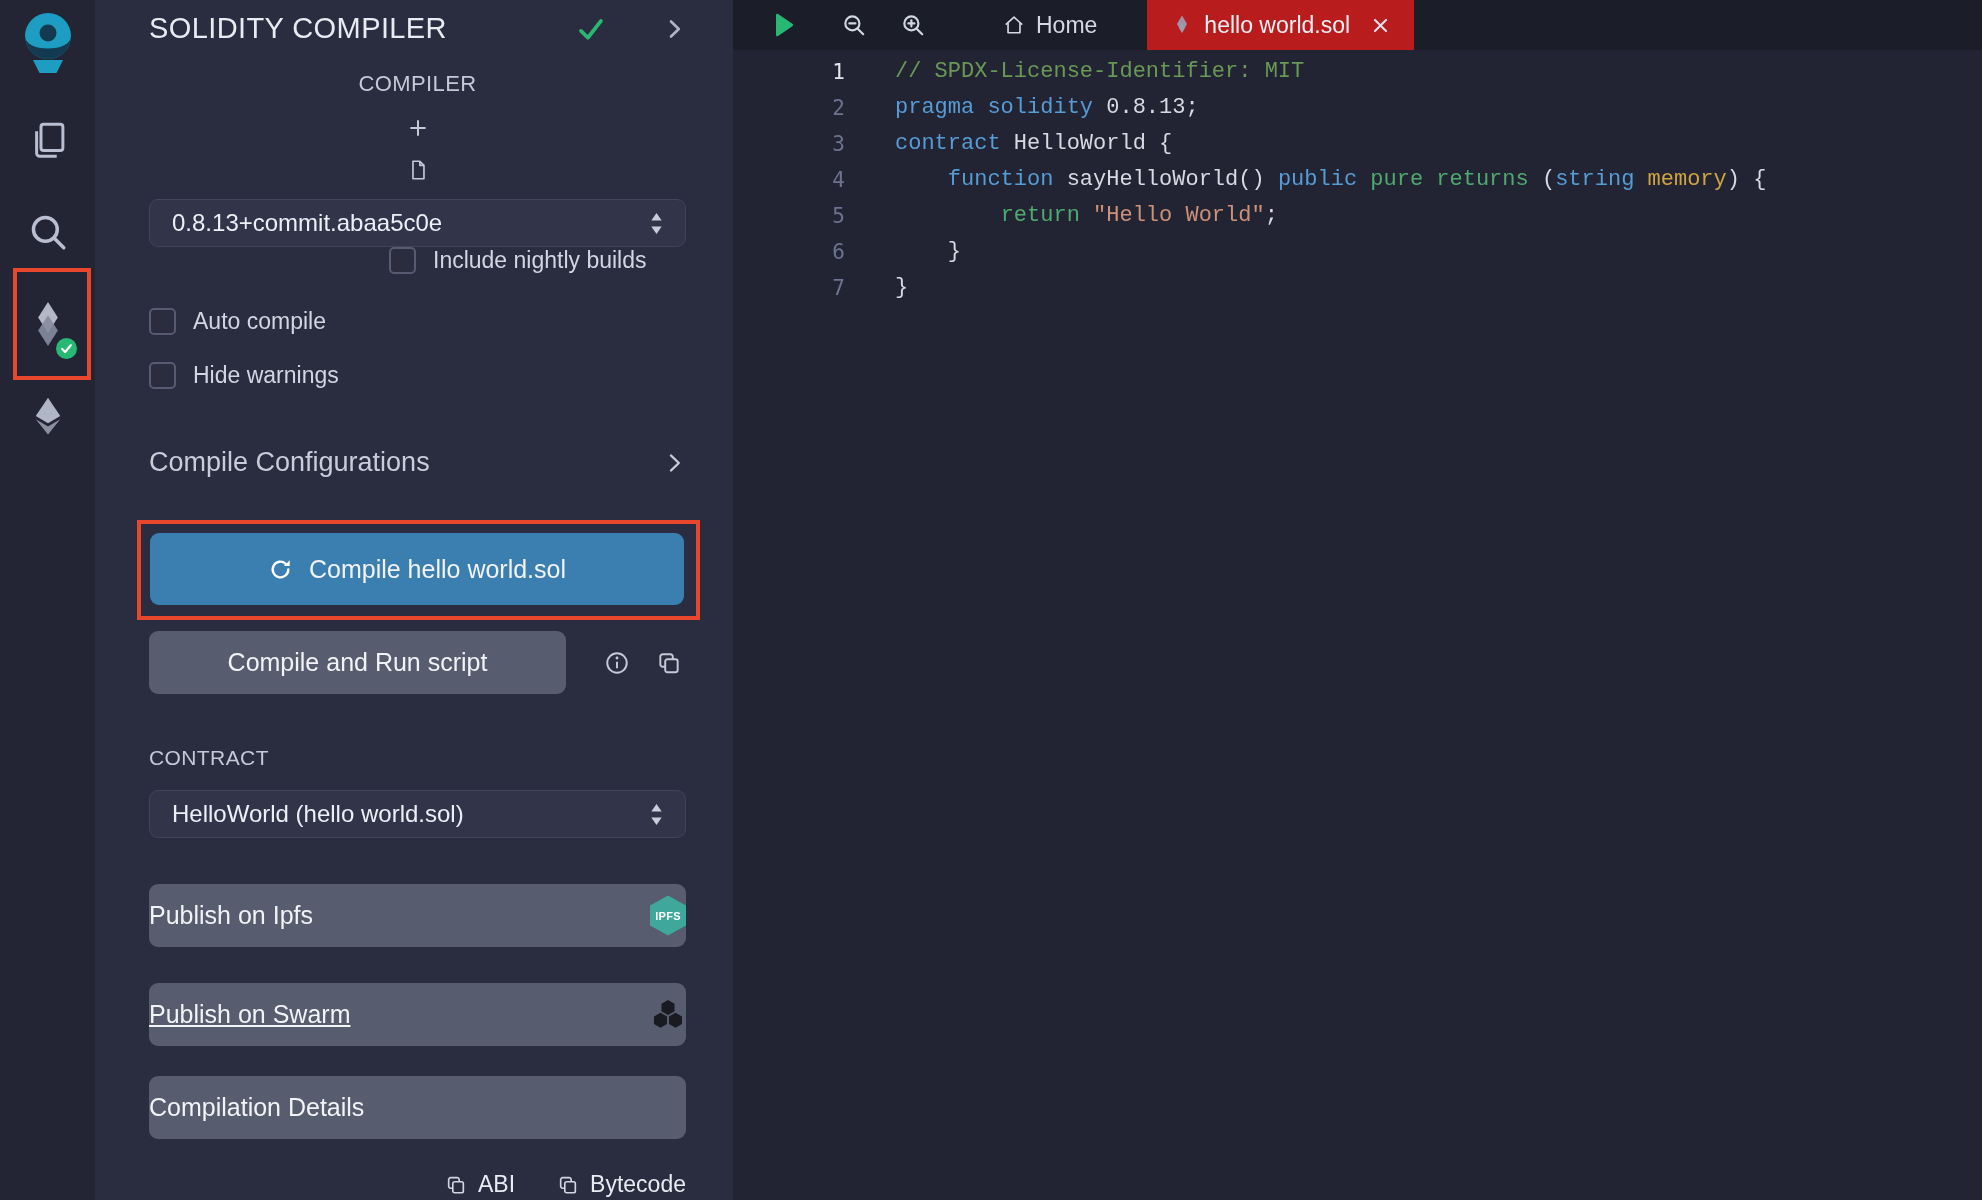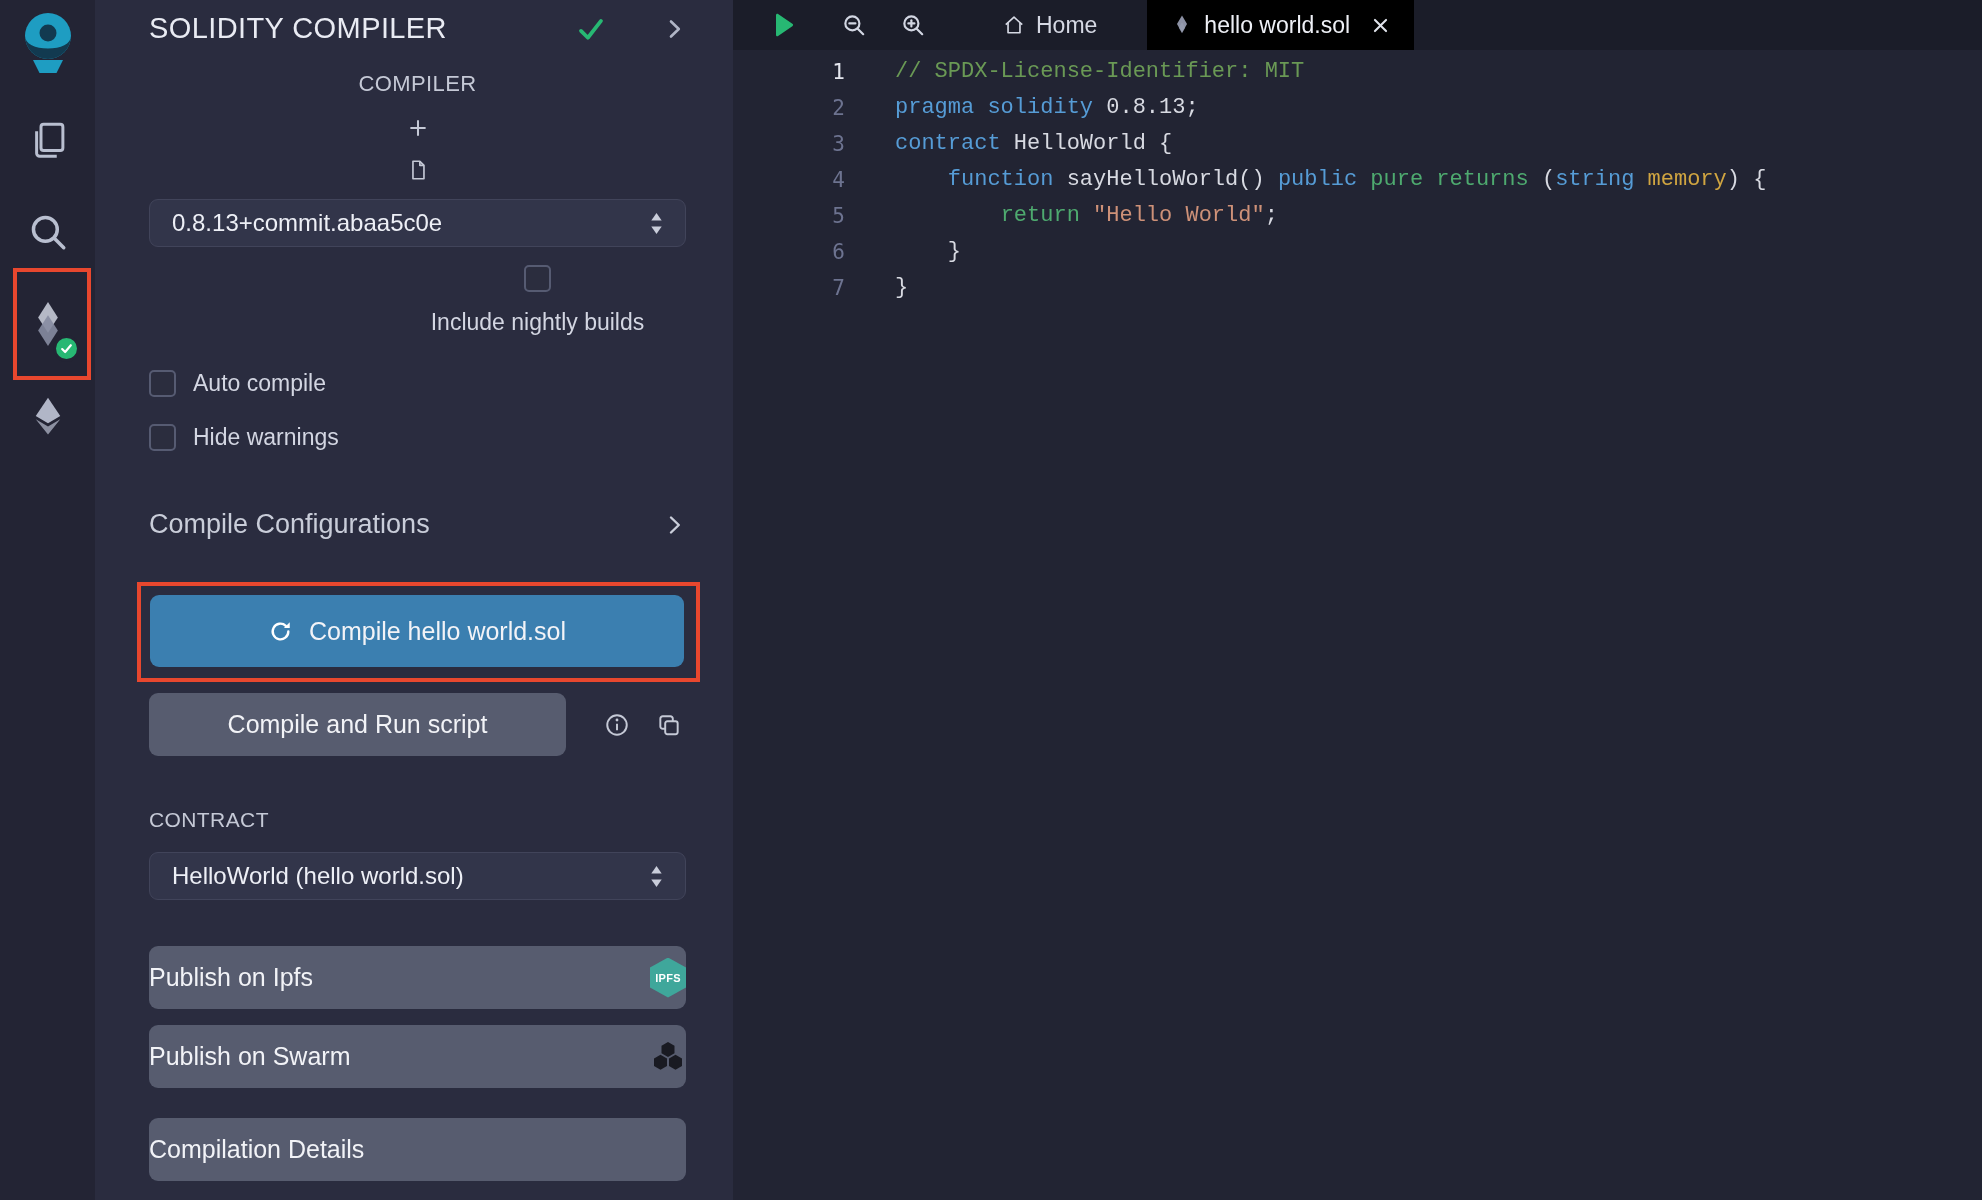--- a/index.html
+++ b/index.html
@@ -31,21 +31,21 @@
   .compiler-row { margin-top:26px; display:flex; align-items:center; gap:20px; font-size:22px; letter-spacing:.4px; color:#c5c9d6;flex-direction:column; }
   .mini-icon { color:#c5c9d6; cursor:pointer; display:flex; }
   .mini-icon svg { width:22px; height:22px; display:block; }
 
   .select { margin-top:18px; height:48px; background:#32354a; border:1px solid #41445a; border-radius:9px; display:flex; align-items:center; justify-content:space-between; padding:0 20px 0 22px; font-size:24px; color:#edeff6; cursor:pointer; }
   .select .caret { color:#c9cdda; display:flex; }
   .select .caret svg { width:17px; height:27px; display:block; }
 
   .chk-row { display:flex; align-items:center; gap:17px; font-size:23px; color:#d3d6e2; cursor:pointer; }
   .chk { width:27px; height:27px; border-radius:5px; background:#2b2d3e; border:2px solid #565b72; flex-shrink:0; }
-  .row-nightly { margin-top:18px; margin-left:240px;flex-direction:column; }
+  .row-nightly { margin-left:240px; }
   .row-auto { margin-top:34px; }
   .row-hide { margin-top:27px; }
 
   .adv-row { margin-top:58px; display:flex; align-items:center; justify-content:space-between; font-size:27px; color:#c9cdd9; cursor:pointer; }
   .adv-row svg { width:24px; height:24px; }
 
   .red-box { margin:42px 0 0 -12px; width:563px; border:4px solid var(--highlight-red,#e8472e); padding:9px 12px 11px 9px; }
   .btn { border:none; border-radius:9px; color:#f2f3f7; font-family:inherit; cursor:pointer; }
   .btn-primary { width:100%; height:72px; background:var(--accent-blue,#3b7fb0); font-size:25px; display:flex; align-items:center; justify-content:center; gap:16px; }
   .btn-primary svg { width:25px; height:25px; }
@@ -55,21 +55,21 @@
   .btn-run { width:417px; height:63px; }
   .run-row .mini-icon { margin-left:38px; }
   .run-row .mini-icon + .mini-icon { margin-left:26px; }
   .run-row .mini-icon svg { width:26px; height:26px; }
 
   .contract-label { margin-top:52px; font-size:21px; letter-spacing:.4px; color:#c5c9d6; }
   .select-contract { margin-top:20px; height:48px; }
 
   .btn-full { width:100%; height:63px; display:flex; align-items:center; justify-content:space-between; gap:18px; }
   .btn-ipfs { margin-top:46px; }
-  .btn-swarm { margin-top:16px; }
+  .btn-swarm { margin-top:36px;text-decoration:underline; }
   .btn-details { margin-top:30px; }
 
   .hex-badge { width:36px; height:40px; background:#3fa79b; clip-path:polygon(50% 0,100% 25%,100% 75%,50% 100%,0 75%,0 25%); display:flex; align-items:center; justify-content:center; font-size:11px; font-weight:bold; color:#fff; letter-spacing:.3px; flex-shrink:0; }
   .swarm-icon { display:flex; }
   .swarm-icon svg { width:36px; height:36px; display:block; }
 
   .abi-row { margin-top:32px; display:flex; justify-content:flex-end; gap:42px; font-size:23px; color:#e9ebf2; }
   .abi-item { display:flex; align-items:center; gap:11px; cursor:pointer; }
   .abi-item svg { width:22px; height:22px; color:#d3d6e2; }
 
@@ -78,21 +78,21 @@
   .tabbar { height:50px; flex-shrink:0; background:#1b1d29; display:flex; align-items:stretch; }
   .tb-icon { width:40px; display:flex; align-items:center; justify-content:center; cursor:pointer; color:#d2d6e2; }
   .tb-icon svg { width:26px; height:26px; }
   .tb-play { margin-left:30px; }
   .tb-play svg { width:28px; height:28px; }
   .tb-play path { fill:var(--success-green,#27b873); }
   .tb-zoomout { margin-left:31px; }
   .tb-zoomin { margin-left:19px; }
   .tab { display:flex; align-items:center; gap:11px; padding:8px 24px; font-size:23px; color:#d6d9e4; cursor:pointer; }
   .tab-home { margin-left:46px; }
-  .tab.active { margin-left:26px; background:#000000; color:#eef0f6; }
+  .tab.active { margin-left:26px; background:#b91c1c; color:#eef0f6; }
   .tab svg { width:22px; height:22px; }
   .tab .close-x { margin-left:10px; display:flex; color:#dfe2ea; }
   .tab .close-x svg { width:19px; height:19px; }
 
   .code-area { flex:1; display:flex; padding-top:4px; font-family:"DejaVu Sans Mono", monospace; overflow:hidden; }
   .gutter { width:112px; flex-shrink:0; text-align:right; font-size:21px; line-height:36px; color:#6d7390; }
   .line-num { height:36px; }
   .line-num.active { color:#e4e6ee; }
   .code { margin-left:50px; font-size:22px; line-height:36px; white-space:pre; color:var(--syn-plain,#d8dae2); }
   .code-line { height:36px;font-family:Liberation Mono, monospace; }

